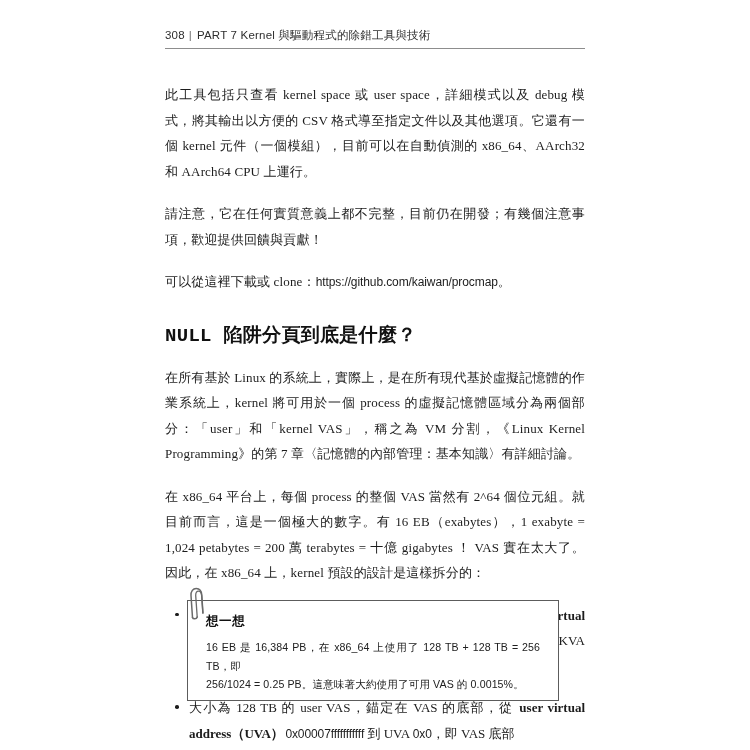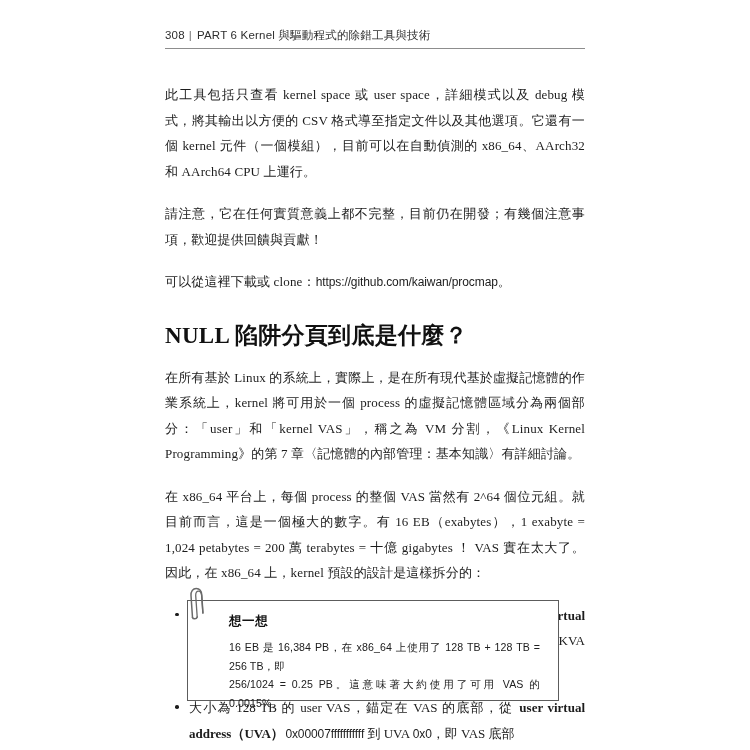--- a/index.html
+++ b/index.html
@@ -90,22 +90,22 @@
   }
   .mono {
     font-family: Liberation Sans, sans-serif;
     font-size: 12px;
     letter-spacing: -0.1px;
   }
 
   
   h2.section-title {
     margin: 0 0 14px 0;
-    font-family: Liberation Serif, serif;
-    font-size: 23px;
+    font-family: Liberation Mono, monospace;
+    font-size: 19px;
     font-weight: bold;
     color: #111111;
     letter-spacing: 0.3px;
     line-height: 26px;
   }
   .spacer-before-heading { height: 10px; }
 
   
   ul.bullets {
     margin: 0 0 6px 0;
@@ -135,21 +135,20 @@
   
   .thinkbox {
     position: absolute;
     left: 187px;
     top: 600px;
     width: 372px;
     height: 101px;
     border: 1px solid #5c5c5c;
     box-sizing: border-box;
     background: #ffffff;
-    padding-left: 23px;
   }
   .thinkbox .tb-inner {
     padding: 12px 18px 10px 18px;
   }
   .tb-title {
     font-family: "Liberation Sans", "DejaVu Sans", sans-serif;
     font-size: 12.5px;
     font-weight: bold;
     color: #121212;
     margin: 0 0 9px 0;
@@ -175,21 +174,21 @@
     height: 34px;
     pointer-events: none;
   }
 </style>
 </head>
 <body>
 
 <div class="page">
 
   <div class="running-head">
-    <span class="folio">308</span><span class="sep">|</span><span class="rh-text">PART 6  Kernel 與驅動程式的除錯工具與技術</span>
+    <span class="folio">308</span><span class="sep">|</span><span class="rh-text">PART 7  Kernel 與驅動程式的除錯工具與技術</span>
   </div>
   <div class="head-rule"></div>
 
   <div class="column">
 
     <p class="para">此工具包括只查看 kernel space 或 user space，詳細模式以及 debug 模式，將其輸出以方便的 CSV 格式導至指定文件以及其他選項。它還有一個 kernel 元件（一個模組），目前可以在自動偵測的 x86_64、AArch32 和 AArch64 CPU 上運行。</p>
 
     <p class="para">請注意，它在任何實質意義上都不完整，目前仍在開發；有幾個注意事項，歡迎提供回饋與貢獻！</p>
 
     <p class="para"><span>可以從這裡下載或 clone：</span><span class="mono">https://github.com/kaiwan/procmap</span><span>。</span></p>

